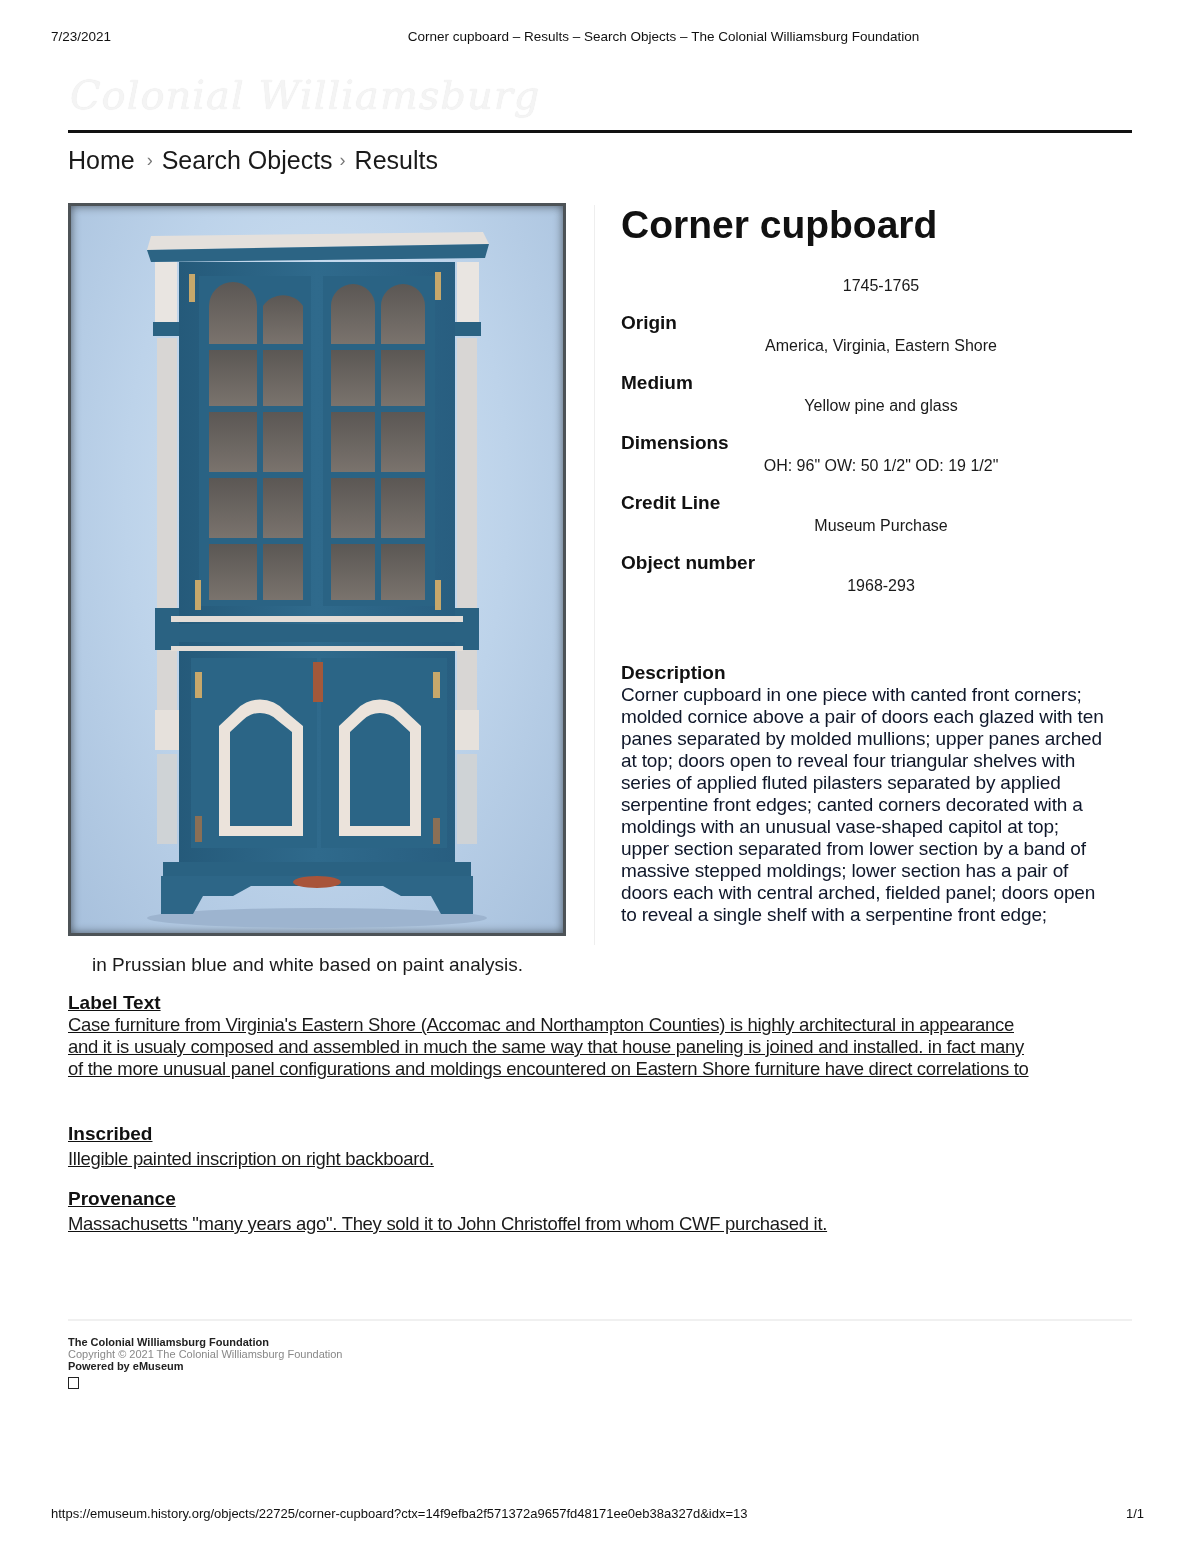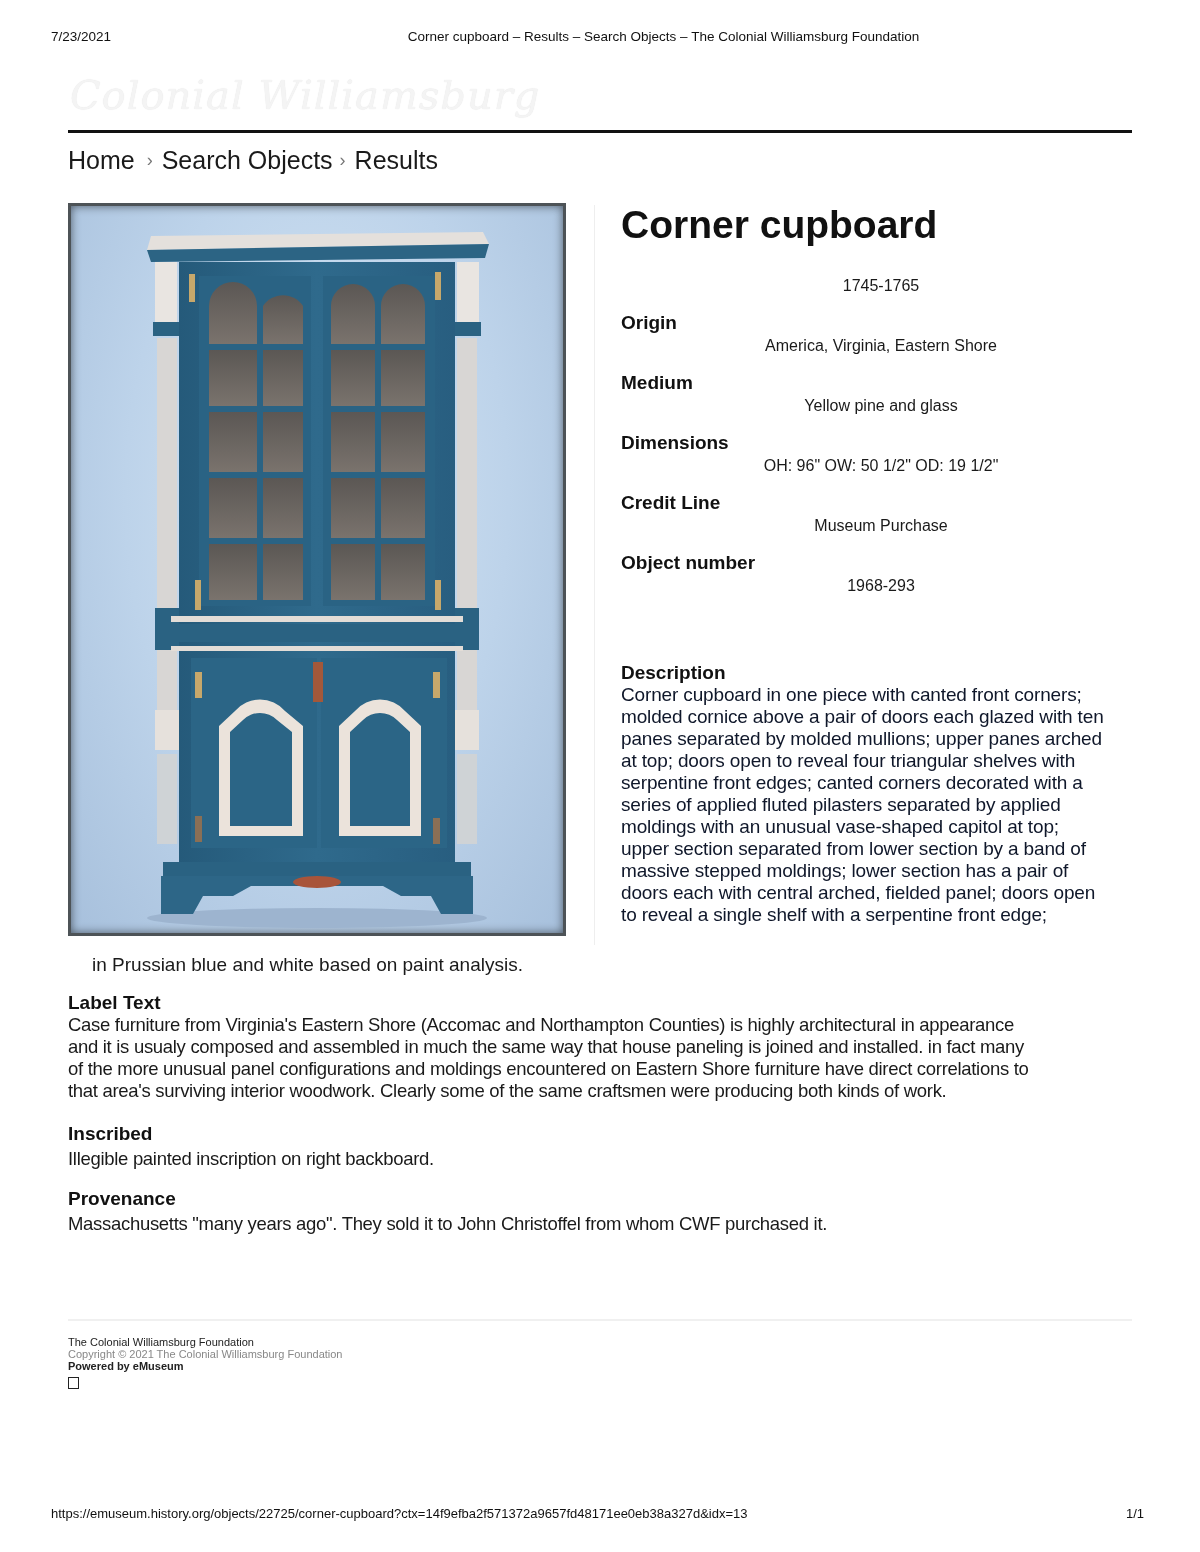--- a/index.html
+++ b/index.html
@@ -38,27 +38,27 @@
   .details { position: absolute; left: 621px; top: 202px; width: 520px; }
   .obj-title { font-size: 39px; font-weight: bold; margin: 0 0 26px 0; line-height: 46px; color: #111; }
   .field { margin-bottom: 14px; }
   .field .label { font-size: 19px; font-weight: bold; line-height: 22px; color: #111; }
   .field .value { font-size: 16px; line-height: 24px; color: #1a1a1a; text-align: center; }
   .desc-wrap { position: absolute; left: 621px; top: 662px; width: 520px; }
   .desc-wrap .label { font-size: 19px; font-weight: bold; line-height: 22px; }
   .desc-wrap .value { font-size: 19px; line-height: 22px; color: #0f172a; letter-spacing: -0.15px; }
   .desc-tail { position: absolute; left: 68px; top: 953px; font-size: 19px; line-height: 24px; color: #1a1a1a; margin-left: 24px; }
 
-  .lower { position: absolute; left: 68px; width: 1070px; }
+  .lower { position: absolute; left: 68px; width: 1070px; text-decoration: underline; }
   .lower .label { font-size: 19px; font-weight: bold; line-height: 22px; color: #111; }
   .lower .value { font-size: 18.5px; line-height: 22px; color: #1a1a1a; letter-spacing: -0.3px; }
 
   .footer-rule { position: absolute; left: 68px; top: 1319px; width: 1064px; height: 2px; background: #f0f0f0; }
   .footer { position: absolute; left: 68px; top: 1336px; font-size: 11px; line-height: 12px; }
-  .footer .org { font-weight: normal; color: #222; }
+  .footer .org { font-weight: bold; color: #222; }
   .footer .copy { color: #888; }
   .footer .powered { font-weight: bold; color: #222; }
   .footer .box { margin-top: 5px; width: 11px; height: 12px; border: 1.3px solid #222; box-sizing: border-box; }
 
   .print-footer { position: absolute; top: 1506px; left: 0; width: 1200px; font-size: 13px; color: #111; }
   .print-footer .url { position: absolute; left: 51px; }
   .print-footer .page { position: absolute; left: 1126px; }
 </style>
 </head>
 <body>
@@ -204,38 +204,37 @@
   </div>
 </div>
 
 <div class="desc-wrap">
   <div class="label">Description</div>
   <div class="value">
     <div>Corner cupboard in one piece with canted front corners;</div>
     <div>molded cornice above a pair of doors each glazed with ten</div>
     <div>panes separated by molded mullions; upper panes arched</div>
     <div>at top; doors open to reveal four triangular shelves with</div>
+    <div>series of applied fluted pilasters separated by applied</div>
     <div>serpentine front edges; canted corners decorated with a</div>
-    <div>series of applied fluted pilasters separated by applied</div>
     <div>moldings with an unusual vase-shaped capitol at top;</div>
     <div>upper section separated from lower section by a band of</div>
     <div>massive stepped moldings; lower section has a pair of</div>
     <div>doors each with central arched, fielded panel; doors open</div>
     <div>to reveal a single shelf with a serpentine front edge;</div>
   </div>
 </div>
 <div class="desc-tail">in Prussian blue and white based on paint analysis.</div>
 
 <div class="lower" style="top:992px;">
   <div class="label">Label Text</div>
   <div class="value">
     <div>Case furniture from Virginia's Eastern Shore (Accomac and Northampton Counties) is highly architectural in appearance</div>
     <div>and it is usualy composed and assembled in much the same way that house paneling is joined and installed. in fact many</div>
     <div>of the more unusual panel configurations and moldings encountered on Eastern Shore furniture have direct correlations to</div>
-    <div>that area's surviving interior woodwork. Clearly some of the same craftsmen were producing both kinds of work.</div>
   </div>
 </div>
 
 <div class="lower" style="top:1123px;">
   <div class="label">Inscribed</div>
   <div class="value" style="margin-top:3px;">Illegible painted inscription on right backboard.</div>
 </div>
 
 <div class="lower" style="top:1188px;">
   <div class="label">Provenance</div>

